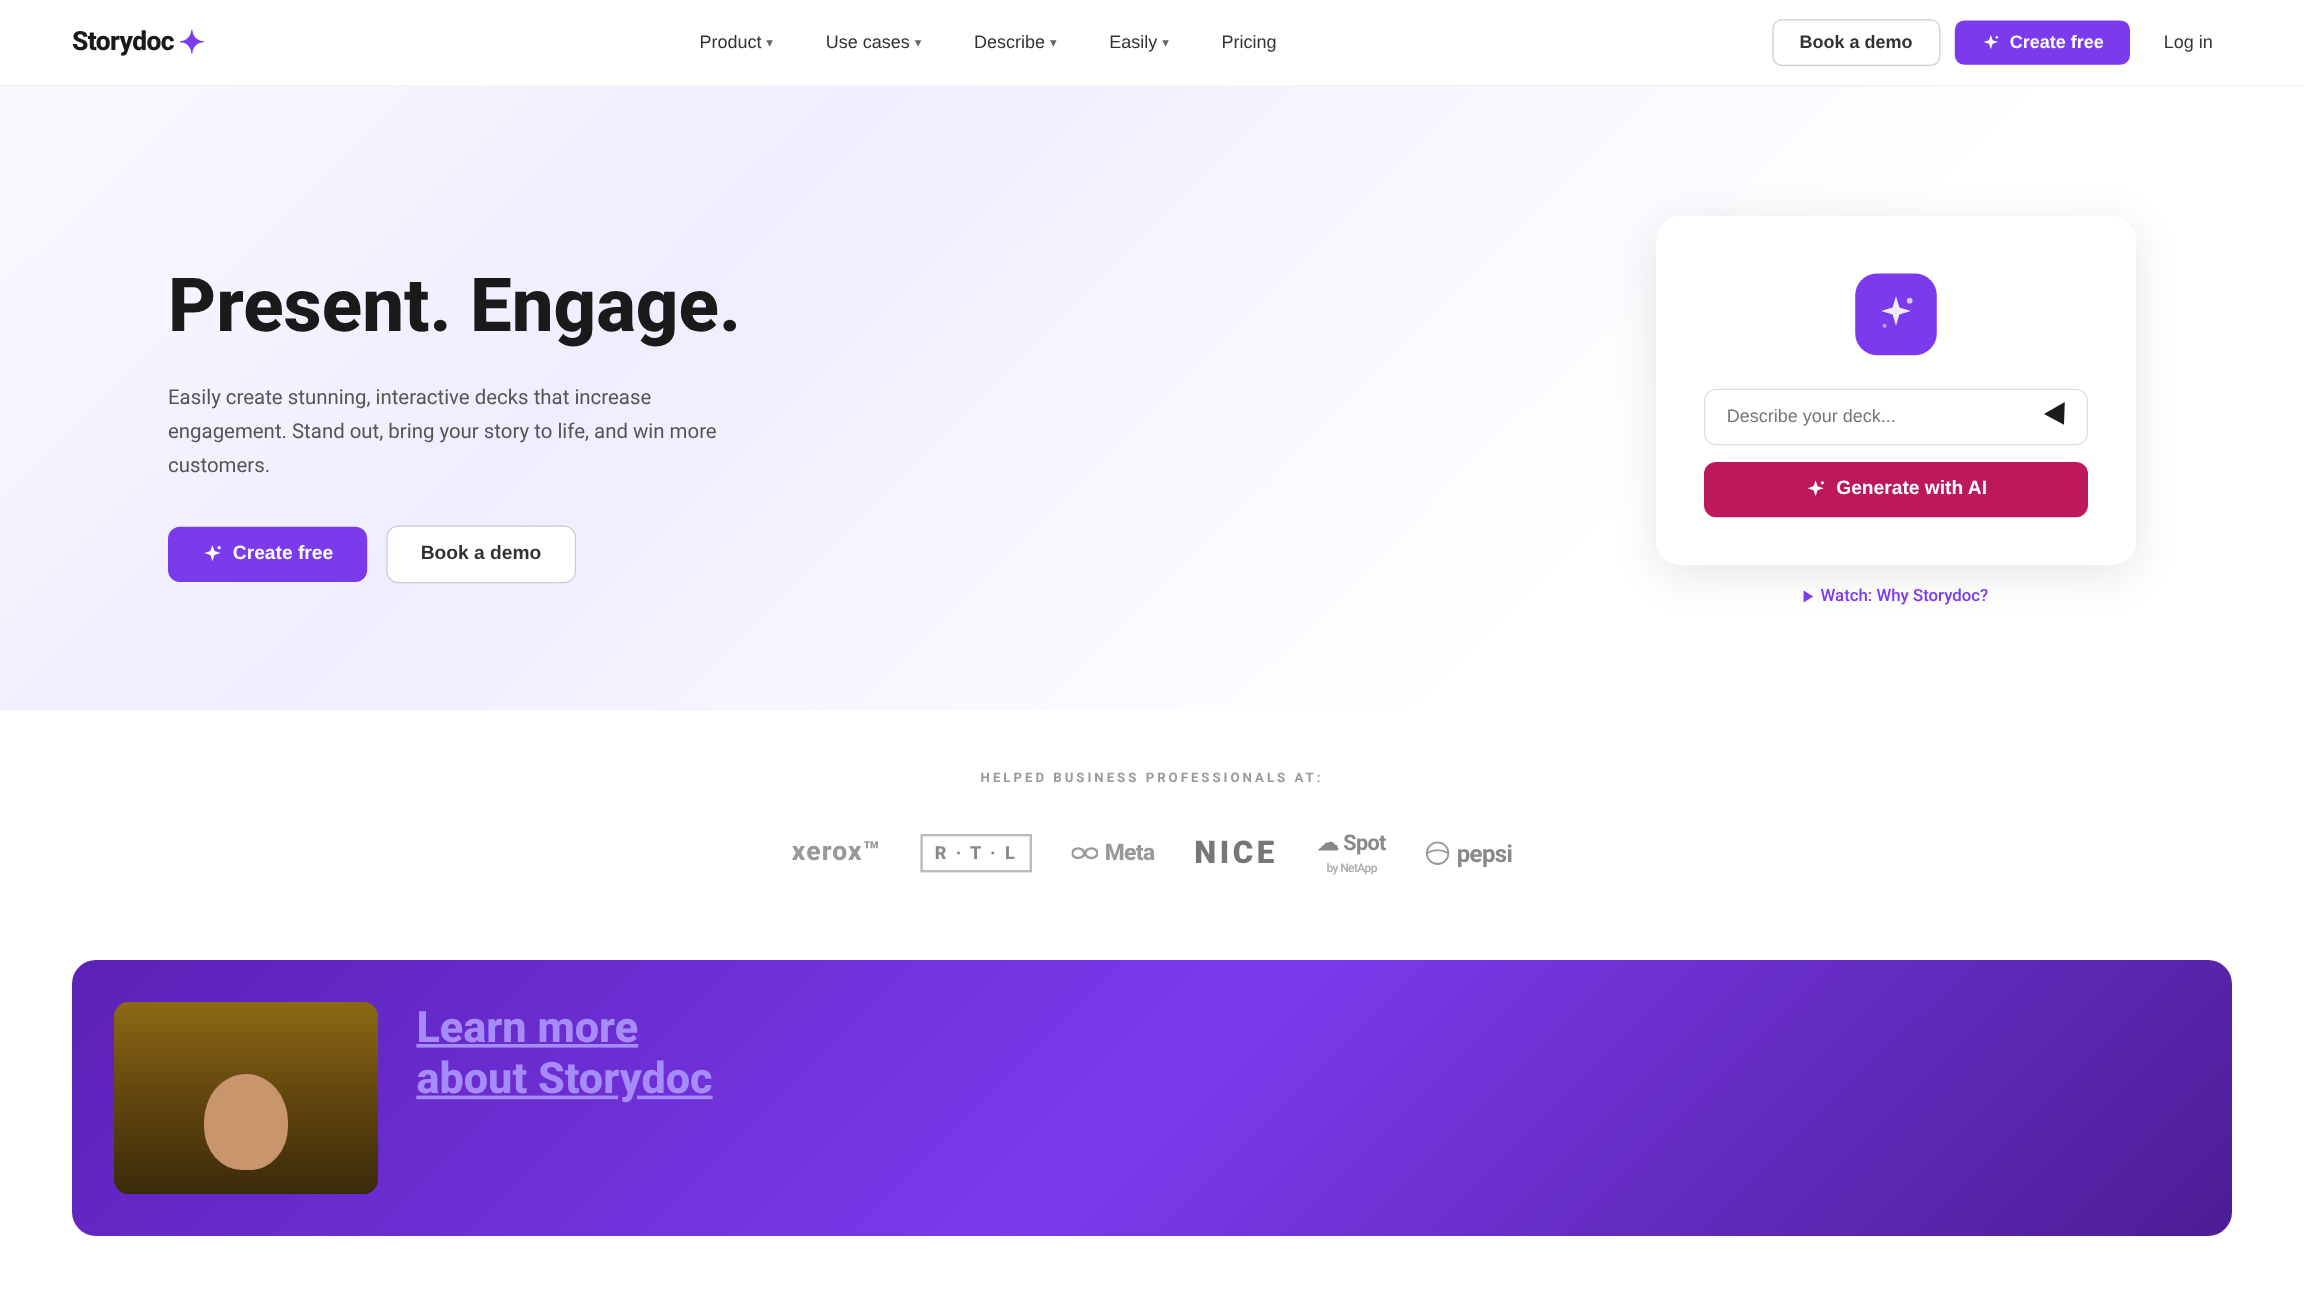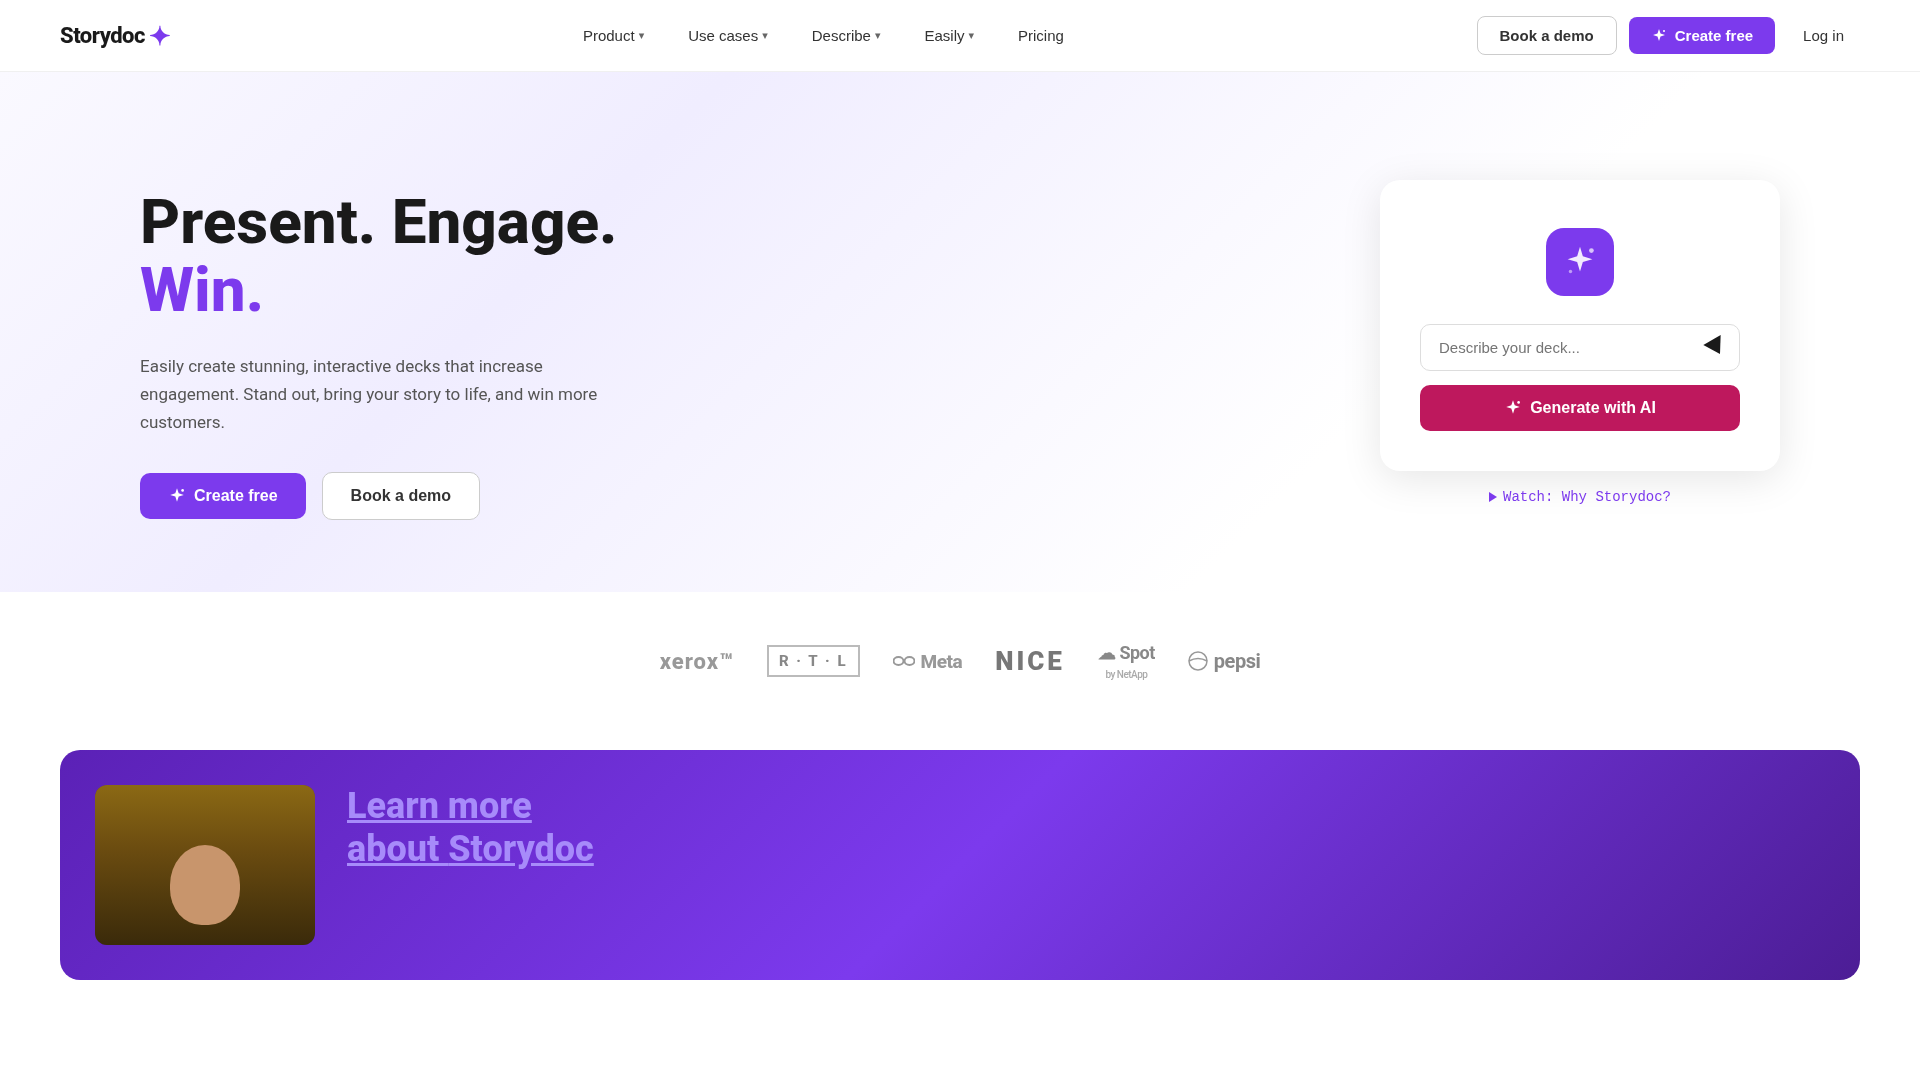--- a/index.html
+++ b/index.html
@@ -208,21 +208,20 @@
     <button class="btn-login">
       <span>Log in</span>
     </button>
   </div>
 </nav>
 
 <section class="hero">
   <div class="hero-left">
     <h1 class="hero-title">
       <span>Present. Engage.</span><br>
-      <span class="accent">Win.</span>
     </h1>
     <p class="hero-desc">Easily create stunning, interactive decks that increase engagement. Stand out, bring your story to life, and win more customers.</p>
     <div class="hero-buttons">
       <button class="hero-btn-primary">
         <svg width="18" height="18" viewBox="0 0 16 16" fill="none">
           <path d="M8 1l1.5 4.5L14 7l-4.5 1.5L8 13l-1.5-4.5L2 7l4.5-1.5z" fill="white"></path>
           <circle cx="13" cy="3" r="1.2" fill="white"></circle>
         </svg>
         <span>Create free</span>
       </button>
@@ -248,28 +247,29 @@
         </div>
         <button class="btn-generate">
           <svg width="18" height="18" viewBox="0 0 16 16" fill="none">
             <path d="M8 1l1.5 4.5L14 7l-4.5 1.5L8 13l-1.5-4.5L2 7l4.5-1.5z" fill="white"></path>
             <circle cx="13" cy="3" r="1.2" fill="white"></circle>
           </svg>
           <span>Generate with AI</span>
         </button>
       </div>
     </div>
-    <div class="watch-link" style="margin-top:18px;font-family:Liberation Mono, monospace;">
+    <div class="watch-link" style="margin-top:18px;">
       <span class="play-tri"></span>
       <span>Watch: Why Storydoc?</span>
     </div>
   </div>
 </section>
 
 <section class="trusted-section">
+  <div class="trusted-label">HELPED BUSINESS PROFESSIONALS AT:</div>
   <div class="logo-row">
     <div class="logo-item xerox">xerox™</div>
     <div class="logo-item" style="border:2px solid #bbb; padding:5px 10px; font-size:15px; letter-spacing:2px; font-weight:800; color:#888;">R · T · L</div>
     <div class="logo-item meta">
       <svg width="22" height="14" viewBox="0 0 22 14" fill="#999">
         <ellipse cx="5.5" cy="7" rx="5" ry="4" fill="none" stroke="#999" stroke-width="2"></ellipse>
         <ellipse cx="16.5" cy="7" rx="5" ry="4" fill="none" stroke="#999" stroke-width="2"></ellipse>
       </svg>
       <span>Meta</span>
     </div>

